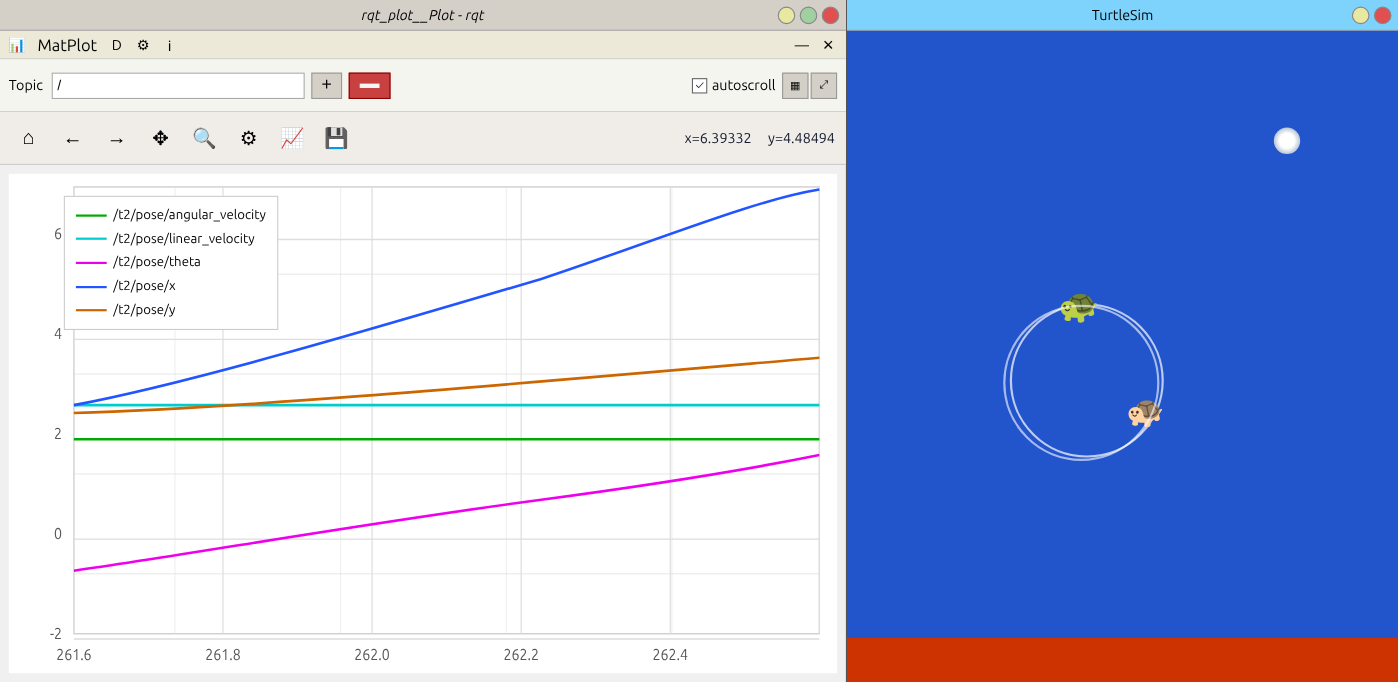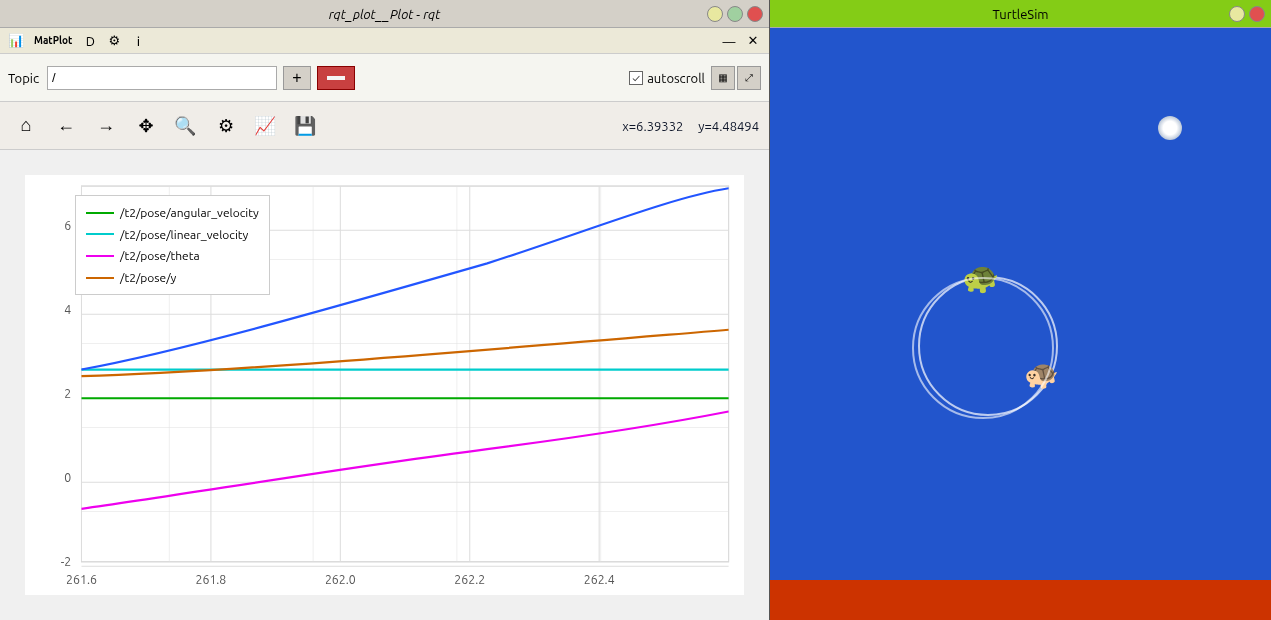--- a/index.html
+++ b/index.html
@@ -57,21 +57,21 @@
       padding: 0 6px;
       border-bottom: 1px solid #ccc;
       gap: 4px;
     }
     .menu-icon {
       width: 20px; height: 20px;
       display: flex; align-items: center; justify-content: center;
       font-size: 13px; cursor: pointer;
     }
     .menu-logo {
-      font-size: 10px; font-weight: bold; padding: 0 4px;
+      font-size: 15px; font-weight: normal; padding: 0 4px;
     }
 
     
     .topic-bar {
       background: #f5f5f0;
       height: 48px;
       display: flex;
       align-items: center;
       padding: 0 8px;
       gap: 6px;
@@ -152,21 +152,21 @@
       font-size: 13px;
       color: #0f172a;
     }
 
     
     .plot-area {
       flex: 1;
       background: white;
       position: relative;
       overflow: hidden;
-      margin: 25px;
+      margin: 8px;
     }
 
     
     .plot-svg {
       width: 100%;
       height: 100%;
     }
 
     
     .legend {
@@ -191,21 +191,21 @@
     }
 
     
     #right-panel {
       width: 501px;
       height: 620px;
       display: flex;
       flex-direction: column;
     }
     .turtle-title-bar {
-      background: #84cc16;
+      background: #7dd3fc;
       height: 28px;
       display: flex;
       align-items: center;
       justify-content: center;
       position: relative;
       border-bottom: 1px solid #aaa;
     }
     .turtle-controls {
       position: absolute;
       right: 6px;
@@ -327,20 +327,24 @@
       </div>
       <div class="legend-item">
         <span class="legend-line" style="background:#00cccc;"></span>
         <span>/t2/pose/linear_velocity</span>
       </div>
       <div class="legend-item">
         <span class="legend-line" style="background:#ee00ee;"></span>
         <span>/t2/pose/theta</span>
       </div>
       <div class="legend-item">
+        <span class="legend-line" style="background:#2255ff;"></span>
+        <span>/t2/pose/x</span>
+      </div>
+      <div class="legend-item">
         <span class="legend-line" style="background:#cc6600;"></span>
         <span>/t2/pose/y</span>
       </div>
     </div>
 
     
     <svg class="plot-svg" viewBox="0 0 700 380" preserveAspectRatio="none">
 
       <defs>
         <pattern id="grid" width="140" height="76" patternUnits="userSpaceOnUse">

